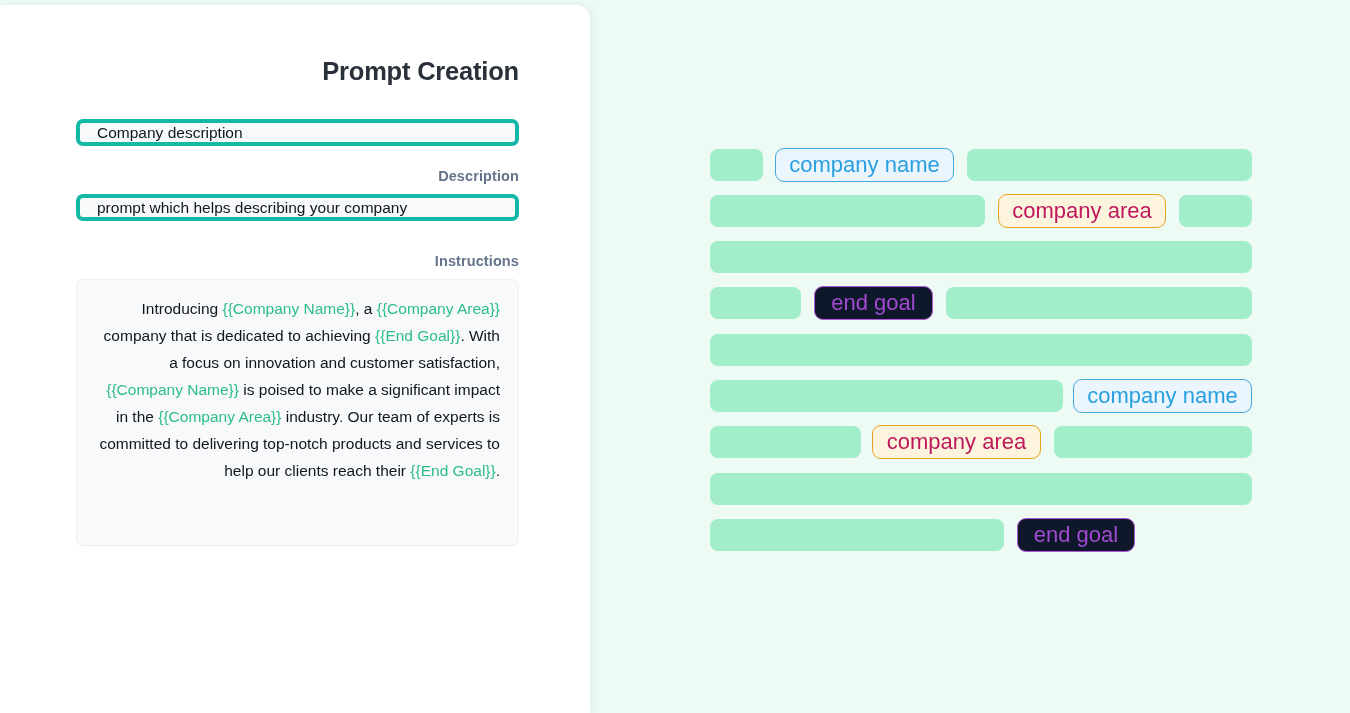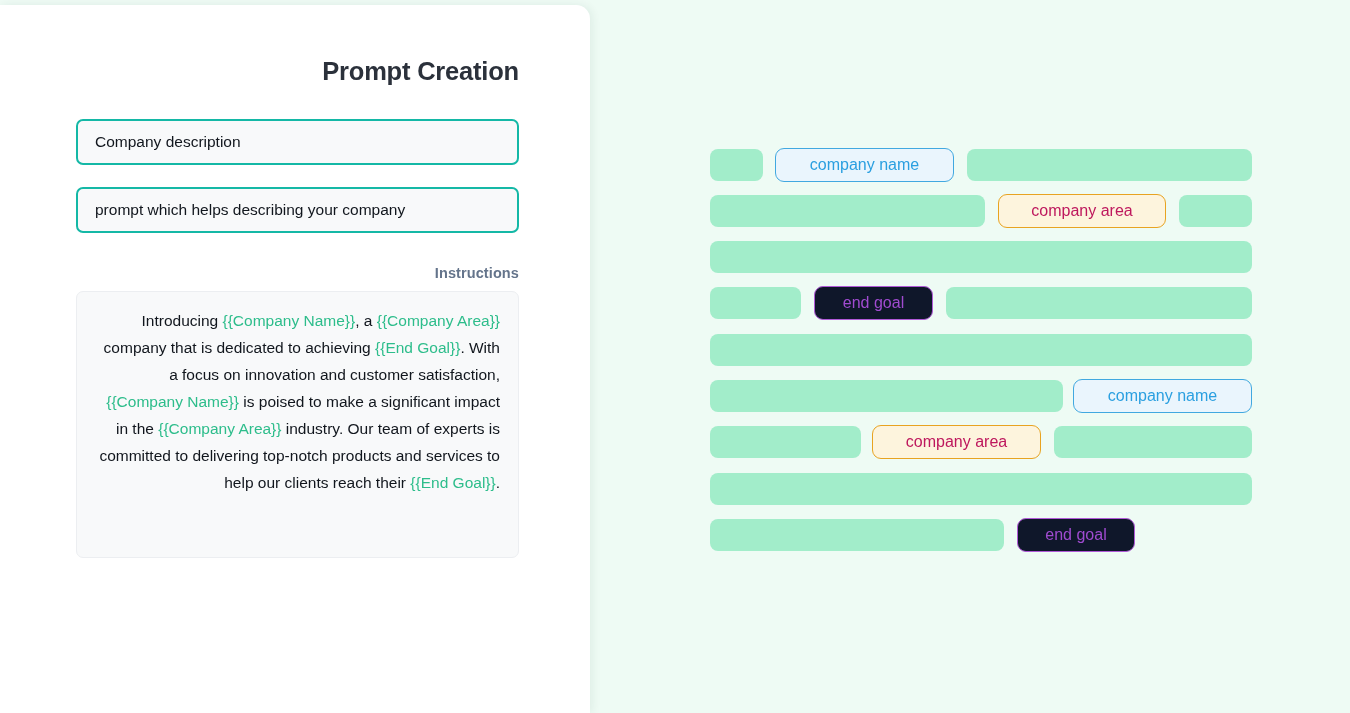--- a/index.html
+++ b/index.html
@@ -61,23 +61,23 @@
   .field-label {
     font-size: 14.5px;
     font-weight: bold;
     color: #64748b;
     margin-bottom: 10px;
     letter-spacing: 0.1px;
   }
 
   .text-input {
     width: 443px;
-    height: 46px;
+    height: 27px;
     background: #f8f9fa;
-    border: 2px solid #14b8a6;
+    border: 4px solid #14b8a6;
     border-radius: 7px;
     padding: 0 17px;
     font-family: "Liberation Sans", sans-serif;
     font-size: 15.5px;
     color: #11161d;
     display: flex;
     align-items: center;
     outline: none;
   }
 
@@ -106,21 +106,21 @@
 
   .pill {
     height: 34px;
     border-radius: 9px;
     border-width: 1.6px;
     border-style: solid;
     display: flex;
     align-items: center;
     justify-content: center;
     padding: 0 16px;
-    font-size: 16px;
+    font-size: 22px;
     white-space: nowrap;
     flex: 0 0 auto;
   }
 
   .pill-company-name {
     color: #2a9fe0;
     background: #eaf5fd;
     border-color: #41a8e0;
   }
 
@@ -169,20 +169,21 @@
 <div id="editor-card">
   <div id="editor-inner">
 
     <div id="page-title">Prompt Creation</div>
 
     <div class="field-group">
       <div class="text-input" aria-placeholder="Name">Company description</div>
     </div>
 
     <div class="field-group">
+      <div class="field-label">Description</div>
       <div class="text-input" aria-placeholder="Description">prompt which helps describing your company</div>
     </div>
 
     <div class="field-group" id="instructions-group">
       <div class="field-label">Instructions</div>
       <div id="instructions-area" aria-placeholder="Instructions"><span>Introducing </span><span class="tpl-var">{{Company Name}}</span><span>, a </span><span class="tpl-var">{{Company Area}}</span><span> company that is dedicated to achieving </span><span class="tpl-var">{{End Goal}}</span><span>. With a focus on innovation and customer satisfaction, </span><span class="tpl-var">{{Company Name}}</span><span> is poised to make a significant impact in the </span><span class="tpl-var">{{Company Area}}</span><span> industry. Our team of experts is committed to delivering top-notch products and services to help our clients reach their </span><span class="tpl-var">{{End Goal}}</span><span>.</span></div>
     </div>
 
   </div>
 </div>

